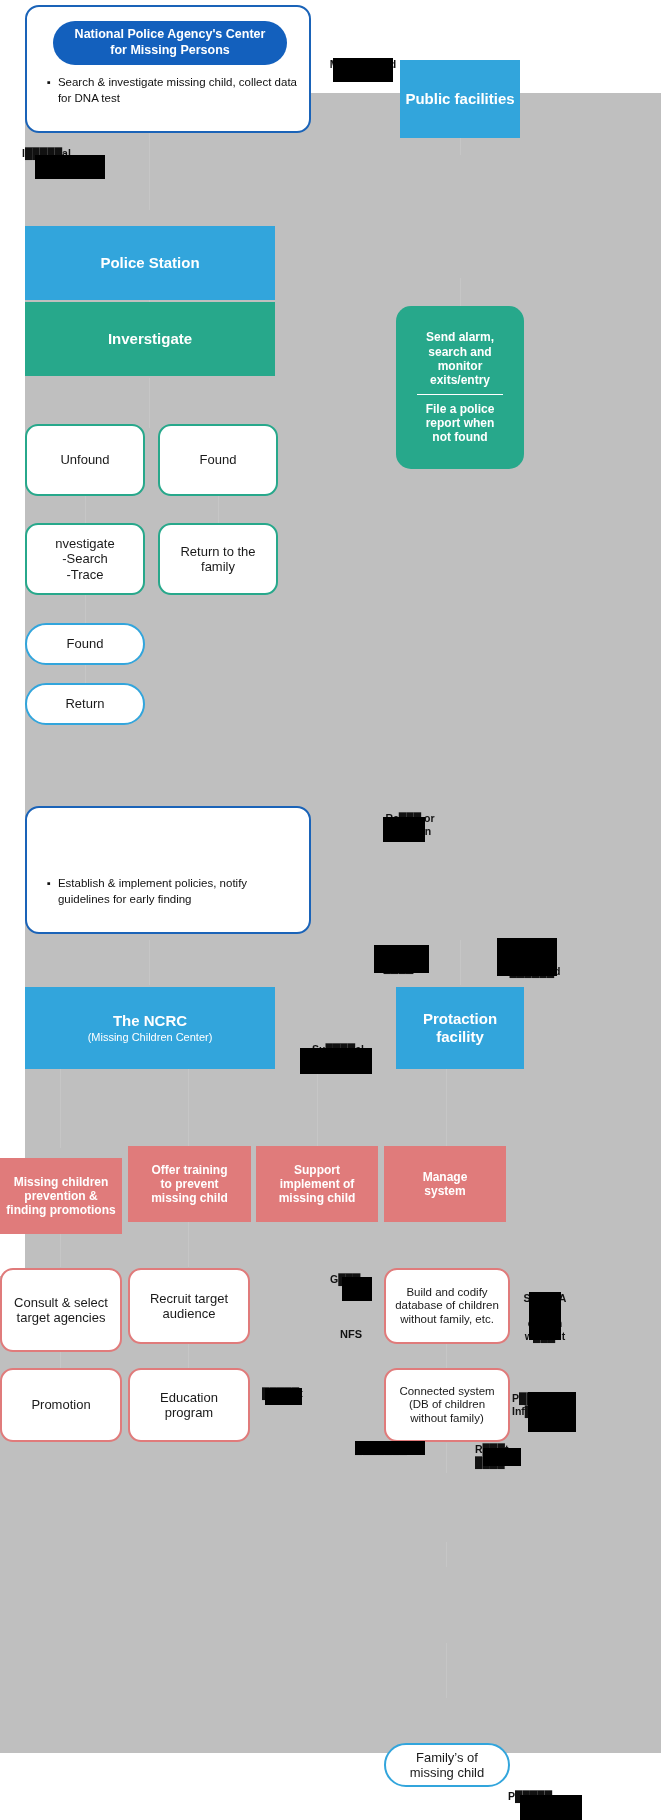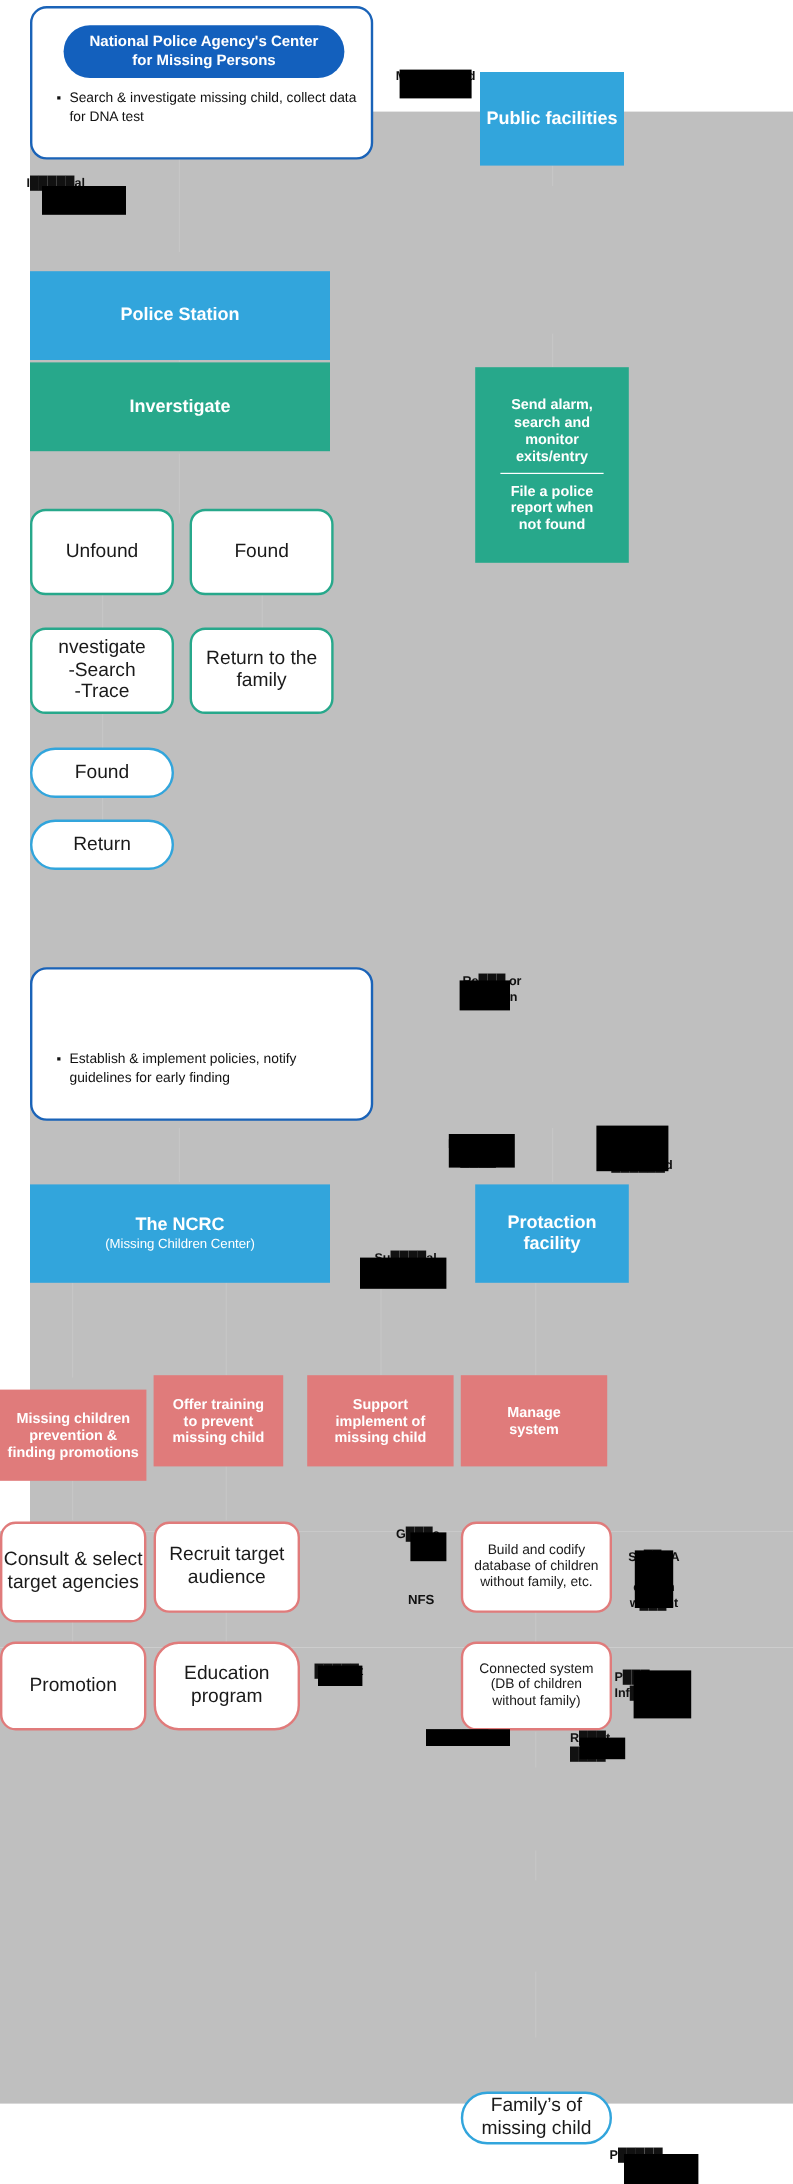--- a/index.html
+++ b/index.html
@@ -22,21 +22,21 @@
 
   
   .green{background:#27a88b;color:#ffffff;font-size:15px;font-weight:600;}
   .green.small{font-size:12px;font-weight:600;padding:4px;}
   .green .divider{display:block;border-top:1px solid #ffffff;margin:7px 14px;}
 
   
   .red{background:#e07b7b;color:#ffffff;font-size:12px;font-weight:600;padding:3px;}
 
   
-  .out{background:#ffffff;border-radius:13px;font-size:16px;color:#1a1a1a;font-weight:400;}
+  .out{background:#ffffff;border-radius:13px;font-size:13px;color:#1a1a1a;font-weight:400;}
   .out.green-b{border:2px solid #27a88b;}
   .out.blue-b{border:2px solid #32a5dc;}
   .out.red-b{border:2px solid #e07b7b;}
   .out.pill{border-radius:22px;}
 
   
   .card{position:absolute;background:#ffffff;border:2px solid #1a63b8;border-radius:14px;box-sizing:border-box;}
   .card .pill{position:absolute;left:26px;top:14px;width:234px;height:44px;background:#1360bd;border-radius:22px;color:#fff;
     display:flex;flex-direction:column;align-items:center;justify-content:center;font-size:12.5px;font-weight:700;line-height:1.25;text-align:center;}
   .card .pill .sm{font-size:10.5px;font-weight:400;}
@@ -112,21 +112,21 @@
   <div class="redact" style="left:35px;top:155px;width:70px;height:24px;"></div>
 
   <div class="node blue" style="left:25px;top:190px;width:250px;height:74px;margin-top:36px;">
     <span>Police Station</span>
   </div>
 
   <div class="node green" style="left:25px;top:302px;width:250px;height:74px;">
     <span>Inverstigate</span>
   </div>
 
-  <div class="node green small" style="left:396px;top:306px;width:128px;height:163px;flex-direction:column;justify-content:center;">
+  <div class="node green small" style="left:396px;top:306px;width:128px;height:163px;flex-direction:column;justify-content:center;border-radius:15px;">
     <span>Send alarm,</span>
     <span>search and</span>
     <span>monitor</span>
     <span>exits/entry</span>
     <span class="divider" style="width:86px;"></span>
     <span>File a police</span>
     <span>report when</span>
     <span>not found</span>
   </div>
 
@@ -193,21 +193,21 @@
   <div class="lbl" style="left:288px;top:1043px;width:100px;">
     <span>Su████al</span>
   </div>
   <div class="redact" style="left:300px;top:1048px;width:72px;height:26px;"></div>
 
   <div class="node red" style="left:0px;top:1158px;width:122px;height:76px;flex-direction:column;">
     <span>Missing children</span>
     <span>prevention &amp;</span>
     <span>finding promotions</span>
   </div>
-  <div class="node red" style="left:128px;top:1146px;width:108px;height:76px;flex-direction:column;">
+  <div class="node red" style="left:128px;top:1146px;width:123px;height:76px;flex-direction:column;">
     <span>Offer training</span>
     <span>to prevent</span>
     <span>missing child</span>
   </div>
   <div class="node red" style="left:256px;top:1146px;width:122px;height:76px;flex-direction:column;">
     <span>Support</span>
     <span>implement of</span>
     <span>missing child</span>
   </div>
   <div class="node red" style="left:384px;top:1146px;width:122px;height:76px;flex-direction:column;">
@@ -242,21 +242,21 @@
     <div>Se██NA</div>
     <div>██ of</div>
     <div>c███n</div>
     <div>w███nt</div>
   </div>
   <div class="redact" style="left:529px;top:1292px;width:32px;height:48px;"></div>
 
   <div class="node out red-b" style="left:0px;top:1368px;width:122px;height:74px;flex-direction:column;">
     <span>Promotion</span>
   </div>
-  <div class="node out red-b" style="left:128px;top:1368px;width:122px;height:74px;flex-direction:column;border-radius:21px;">
+  <div class="node out red-b" style="left:128px;top:1368px;width:122px;height:74px;flex-direction:column;">
     <span>Education</span>
     <span>program</span>
   </div>
   <div class="node out red-b" style="left:384px;top:1368px;width:126px;height:74px;flex-direction:column;font-size:11.5px;">
     <span>Connected system</span>
     <span>(DB of children</span>
     <span>without family)</span>
   </div>
 
   <div class="lbl" style="left:262px;top:1387px;width:60px;text-align:left;">

